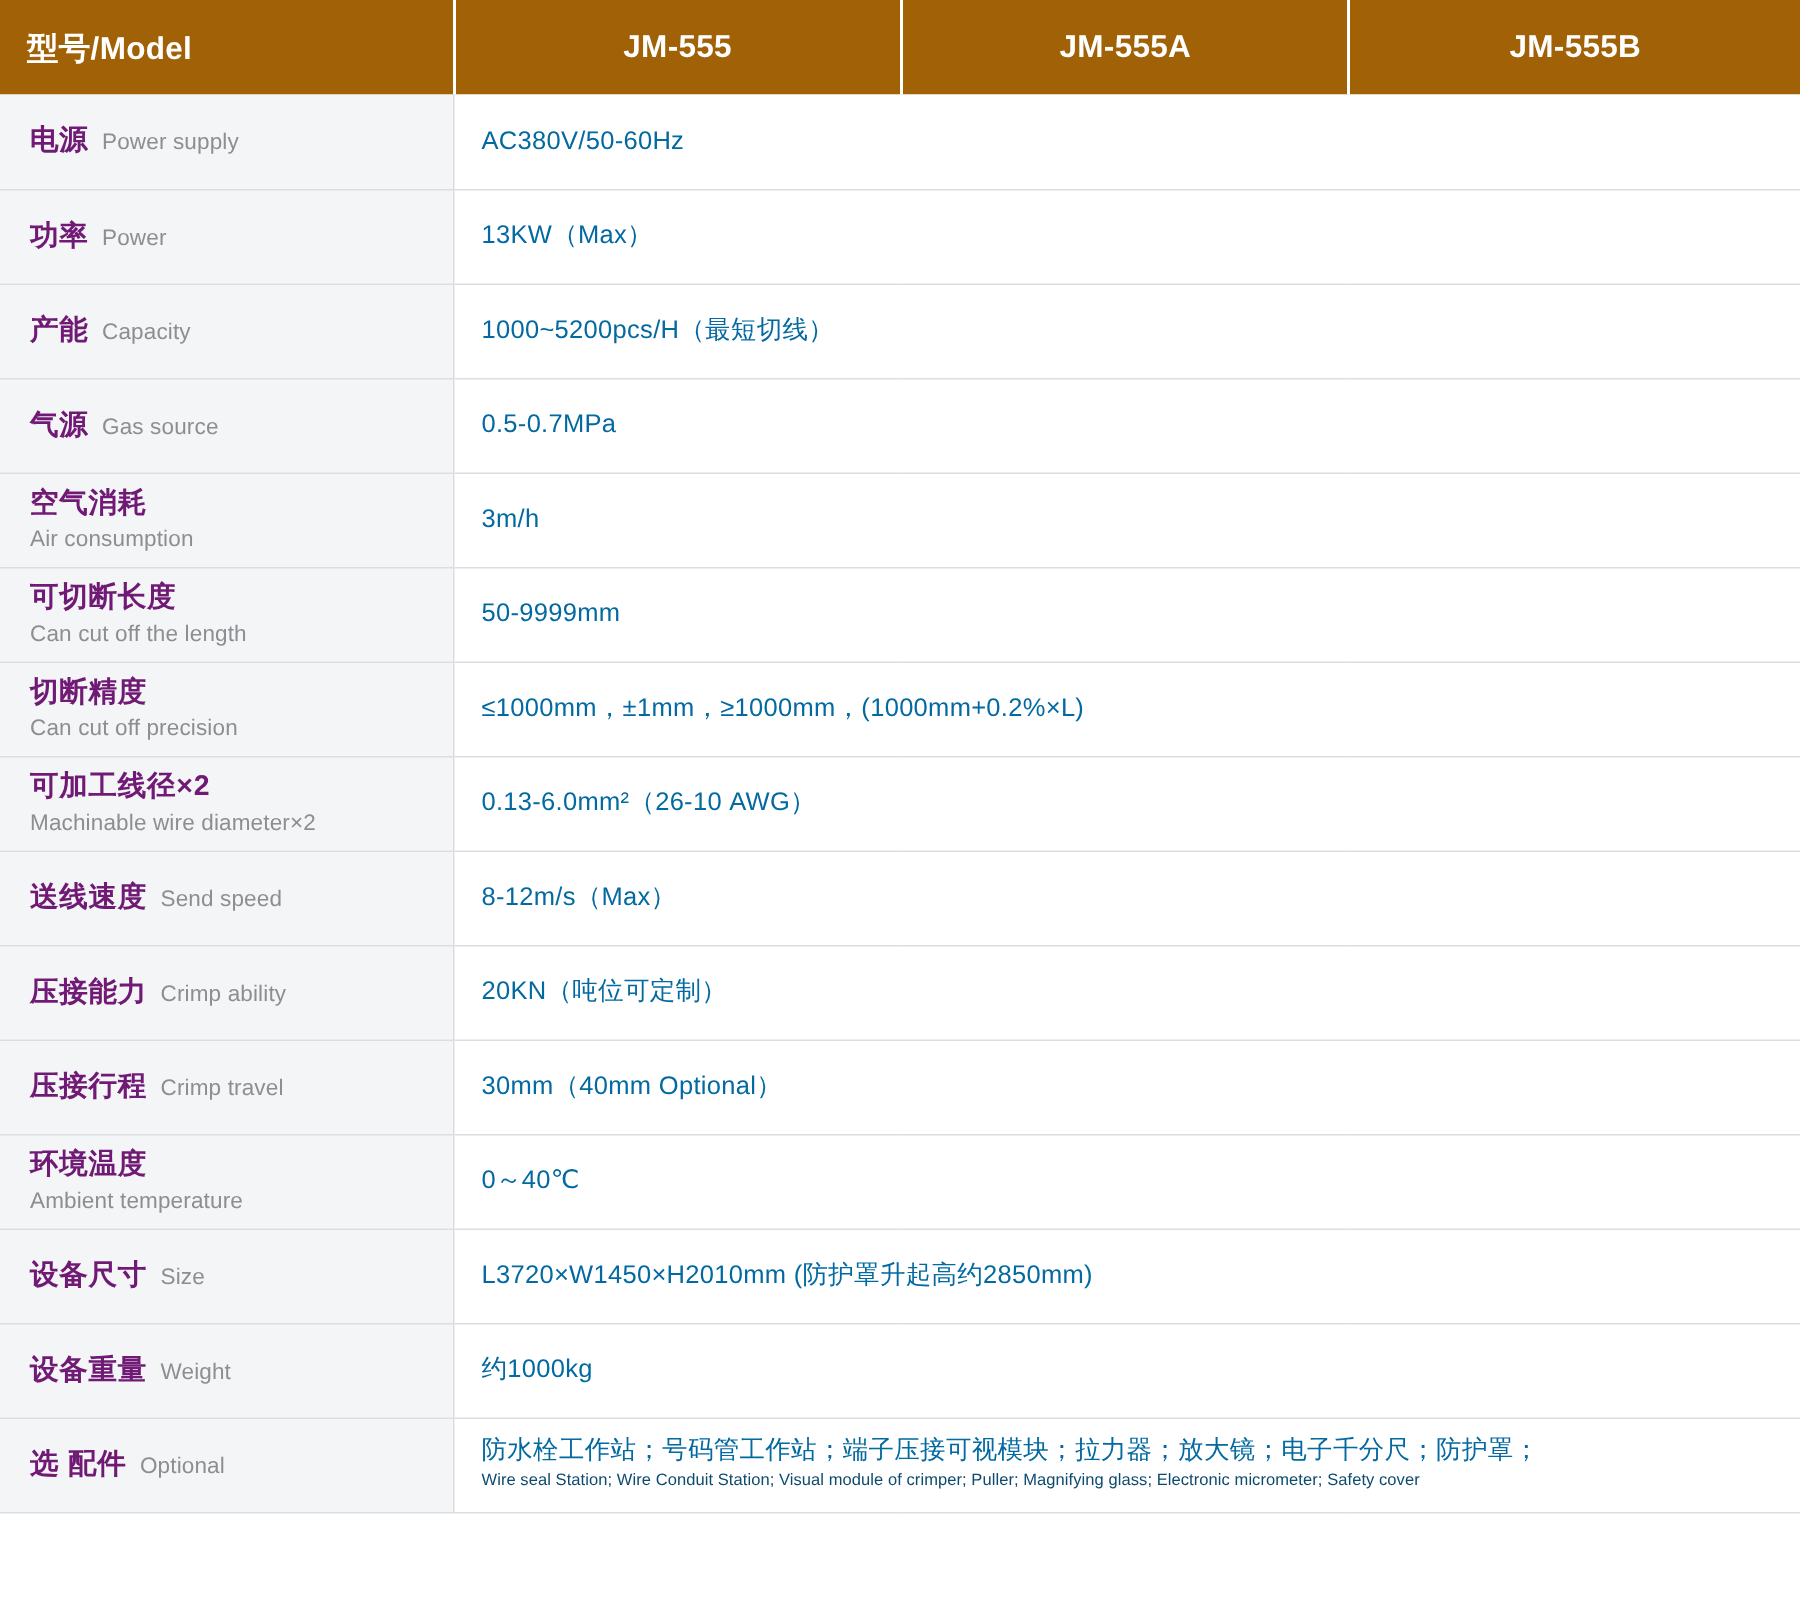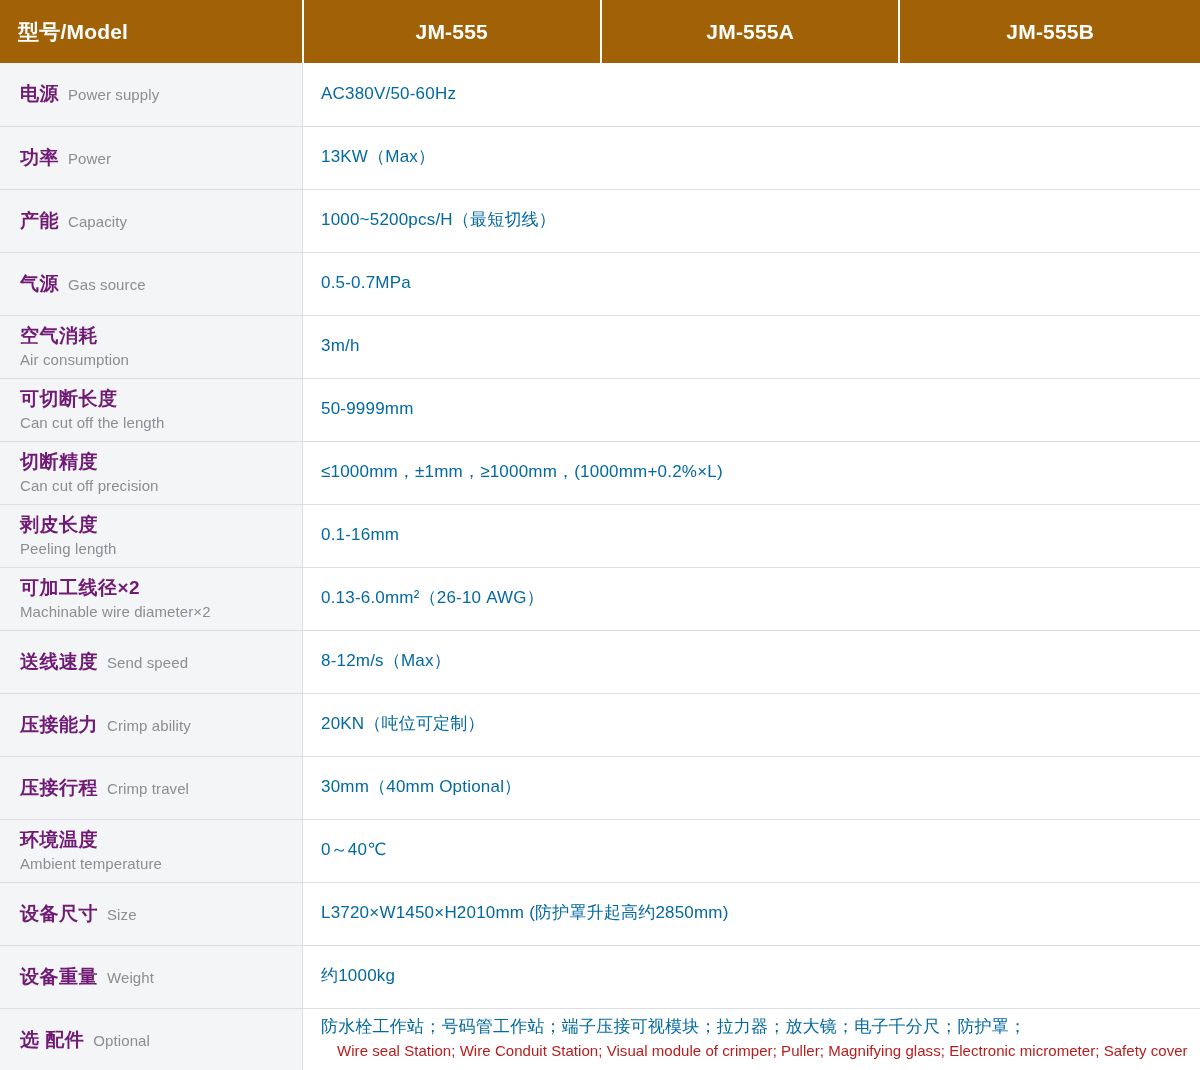--- a/index.html
+++ b/index.html
@@ -82,27 +82,26 @@
 
   
   .val-main {
     font-size: 17px;
     color: #0369a1;
     letter-spacing: 0.2px;
     line-height: 1.2;
   }
   .val-sub {
     display: block;
-    font-size: 15px;
-    color: #b91c1c;
+    font-size: 11px;
+    color: #0c4a6e;
     letter-spacing: 0.05px;
     line-height: 1.45;
     margin-top: 3px;
     white-space: nowrap;
-    margin-left: 16px;
   }
   .val-two-line .val-main { display: block; white-space: nowrap; }
 </style>
 </head>
 <body>
 
 <table class="spec-table">
   <thead>
     <tr>
       <th class="th-model">型号/Model</th>
@@ -159,29 +158,20 @@
           <div class="lbl-stack">
             <span class="lbl-cn">切断精度</span>
             <span class="lbl-en">Can cut off precision</span>
           </div>
         </td>
         <td class="value-cell" colspan="3"><span class="val-main">≤1000mm，±1mm，≥1000mm，(1000mm+0.2%×L)</span></td>
       </tr>
       <tr>
         <td class="label-cell">
           <div class="lbl-stack">
-            <span class="lbl-cn">剥皮长度</span>
-            <span class="lbl-en">Peeling length</span>
-          </div>
-        </td>
-        <td class="value-cell" colspan="3"><span class="val-main">0.1-16mm</span></td>
-      </tr>
-      <tr>
-        <td class="label-cell">
-          <div class="lbl-stack">
             <span class="lbl-cn">可加工线径×2</span>
             <span class="lbl-en">Machinable wire diameter×2</span>
           </div>
         </td>
         <td class="value-cell" colspan="3"><span class="val-main">0.13-6.0mm²（26-10 AWG）</span></td>
       </tr>
       <tr>
         <td class="label-cell">
           <div class="lbl-inline"><span class="lbl-cn">送线速度</span><span class="lbl-en">Send speed</span></div>
         </td>

